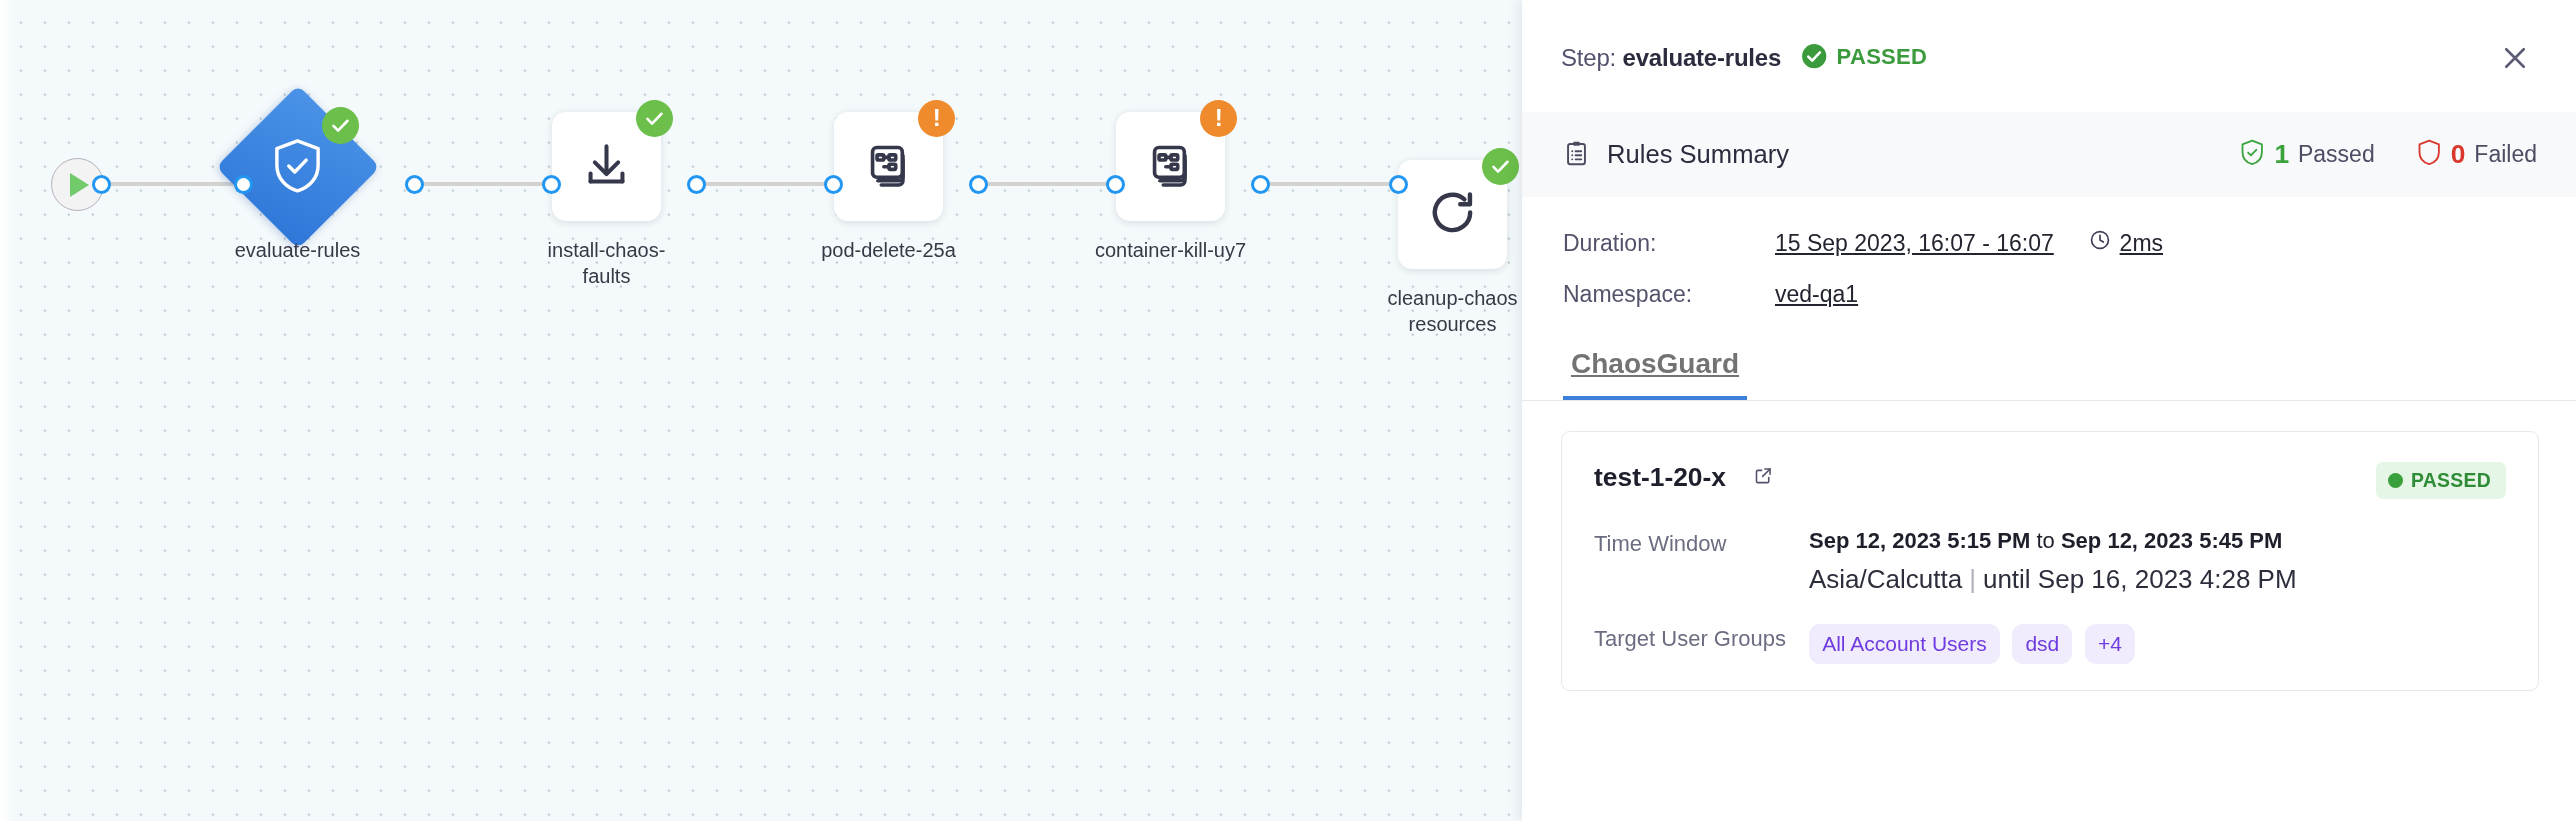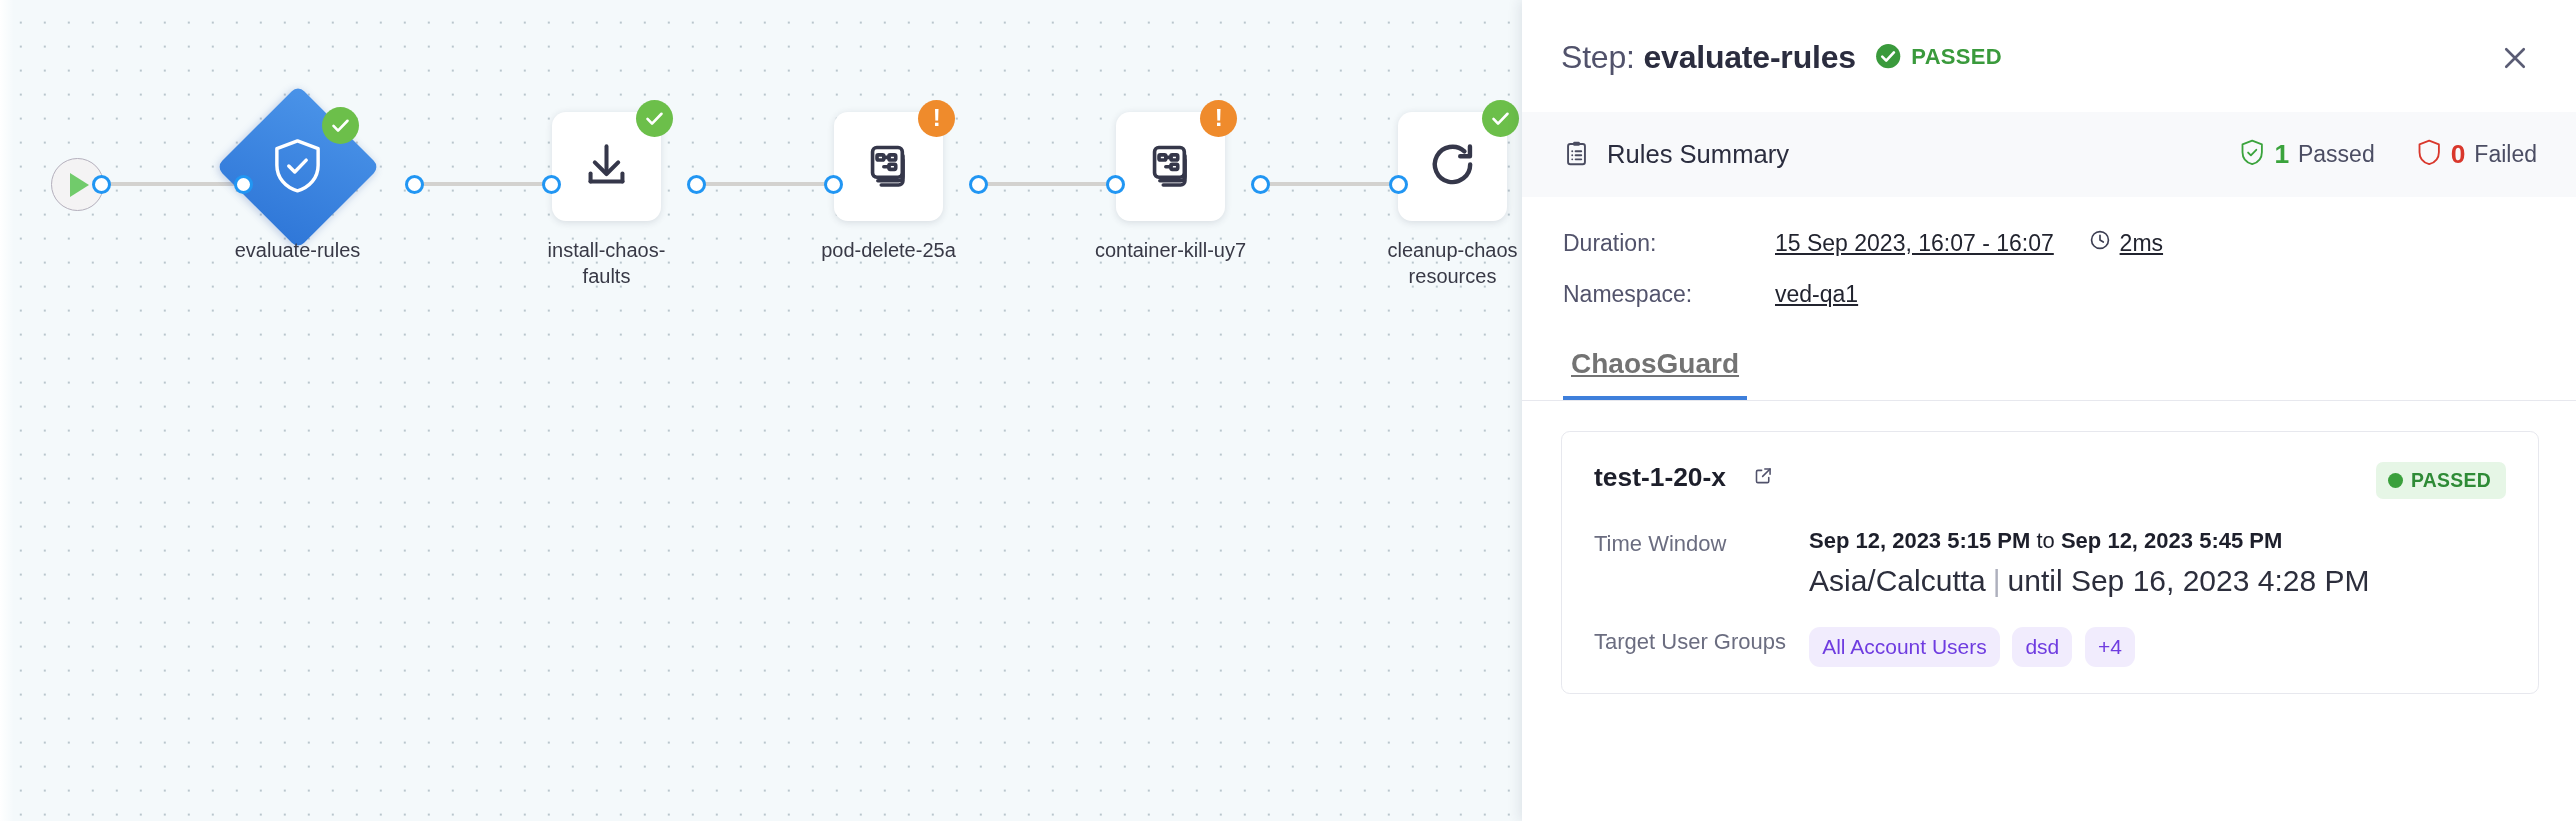--- a/index.html
+++ b/index.html
@@ -103,21 +103,21 @@
     width: 1054px; height: 822px; flex: 0 0 1054px;
     background: #ffffff;
     box-shadow: -2.6px 0 12.3px rgba(30,40,70,.10);
     z-index: 10;
   }
   .panel-head {
     display: flex; align-items: center;
     padding: 37px 41px 0 39px;
   }
   .panel-title {
-    font-size: 32px; color: #2b2d3f; font-weight: 600; letter-spacing: -0.2px;
+    font-size: 24px; color: #2b2d3f; font-weight: 600; letter-spacing: -0.2px;
   }
   .panel-title .lbl { color: #51526b; font-weight: 500; }
   .head-status {
     display: flex; align-items: center; gap: 9.7px; margin-left: 19.4px;
   }
   .head-status .txt { color: #3a9a3c; font-size: 22px; font-weight: 600; letter-spacing: 0.3px; }
   .close-x {
     margin-left: auto; width: 41px; height: 41px;
     display: flex; align-items: center; justify-content: center;
     cursor: pointer;
@@ -181,21 +181,21 @@
     border-radius: 7px; padding: 7px 15px 7px 11.5px;
     font-size: 19.4px; font-weight: 600; letter-spacing: 0.3px;
     display: flex; align-items: center; gap: 8px;
   }
   .dot-g { width: 15px; height: 15px; border-radius: 50%; background: #3aa03c; display:block; }
 
   .cg-row { display: flex; margin-top: 29px; }
   .cg-key { width: 215px; font-size: 22px; color: #6b6d80; padding-top: 2.6px; }
   .cg-val { font-size: 22px; color: #1d1f2b; }
   .cg-val .strong { font-weight: 700; }
-  .cg-sub { margin-top: 9.7px; font-size: 30px; color: #2c2e3c; }
+  .cg-sub { margin-top: 9.7px; font-size: 26px; color: #2c2e3c; }
   .cg-sub .sep { color: #aeb0bd; margin: 0 7px; }
   .chips { display: flex; gap: 12.3px; align-items: center; flex-wrap: wrap; }
   .chip {
     background: #f1ecfd; color: #6f3ce0;
     border-radius: 11px; padding: 8px 13.2px;
     font-size: 21px; font-weight: 500;
   }
 </style>
 </head>
 <body>
@@ -297,21 +297,21 @@
         </span>
         <div class="badge warn">
           <span class="bang">!</span>
         </div>
       </div>
       <div class="node-label">container-kill-uy7</div>
     </div>
     <div class="port" style="left:1106px;"></div>
     <div class="port" style="left:1251px;"></div>
 
-    <div class="node" style="left:1398px;">
+    <div class="node" style="left:1398px;margin-top:48px;">
       <div class="node-box">
         <span>
           <svg width="53" height="53" viewBox="0 0 24 24" fill="none" stroke="#35374a" stroke-width="2" stroke-linecap="round" stroke-linejoin="round">
             <path d="M20 11.5a8 8 0 1 1-2.6-5.9"></path>
             <path d="M19.9 3.4v4.4h-4.4"></path>
           </svg>
         </span>
         <div class="badge ok">
           <svg width="21" height="21" viewBox="0 0 24 24" fill="none" stroke="#ffffff" stroke-width="3" stroke-linecap="round" stroke-linejoin="round">
               <path d="M4 12.5l5.2 5.3L20 6.6"></path>

